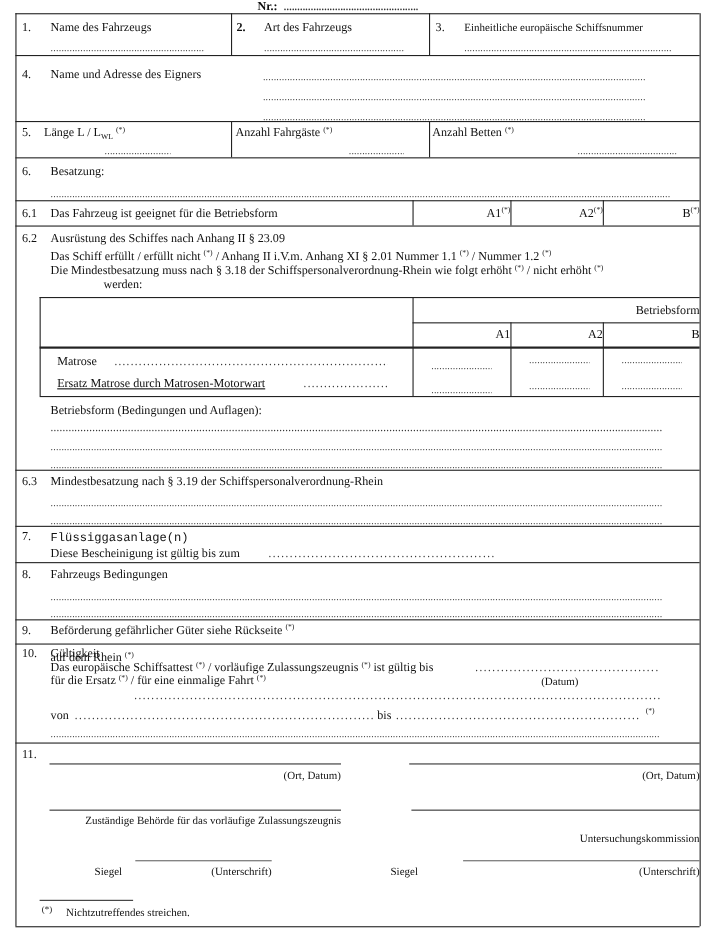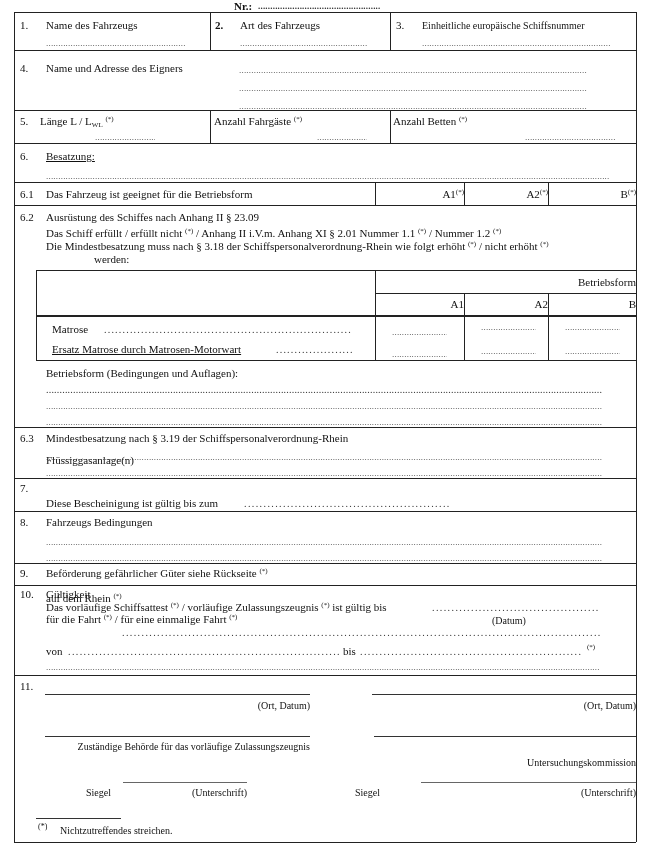--- a/index.html
+++ b/index.html
@@ -80,21 +80,21 @@
   </div>
   <div class="dots" style="left:317px;top:132px;width:50px;"></div>
 
   <div class="txt" style="left:393px;top:115px;">
     <span>Anzahl Betten</span>
     <sup>(*)</sup>
   </div>
   <div class="dots" style="left:525px;top:132px;width:90px;"></div>
 
   <div class="txt" style="left:20px;top:150px;">6.</div>
-  <div class="txt" style="left:46px;top:150px;text-decoration:underline;">Besatzung:</div>
+  <div class="txt" style="left:46px;top:150px;">Besatzung:</div>
   <div class="dots" style="left:46px;top:171px;width:564px;"></div>
 
   <div class="vline" style="left:375px;top:182px;height:23px;"></div>
   <div class="vline" style="left:464px;top:182px;height:23px;"></div>
   <div class="vline" style="left:548px;top:182px;height:23px;"></div>
   <div class="txt" style="left:20px;top:188px;">6.1</div>
   <div class="txt" style="left:46px;top:188px;">Das Fahrzeug ist geeignet für die Betriebsform</div>
   <div class="txt center" style="left:375px;top:188px;width:89px;">
     <span>A1</span><sup>(*)</sup>
   </div>
@@ -153,44 +153,44 @@
   <div class="dots" style="left:46px;top:385px;width:436px;font-size:10px;width:556px;"></div>
   <div class="dots" style="left:46px;top:401px;width:556px;"></div>
   <div class="dots" style="left:46px;top:417px;width:556px;"></div>
 
   <div class="txt" style="left:20px;top:432px;">6.3</div>
   <div class="txt" style="left:46px;top:432px;">Mindestbesatzung nach § 3.19 der Schiffspersonalverordnung-Rhein</div>
   <div class="dots" style="left:46px;top:452px;width:556px;"></div>
   <div class="dots" style="left:46px;top:468px;width:556px;"></div>
 
   <div class="txt" style="left:20px;top:482px;">7.</div>
-  <div class="txt" style="left:46px;top:454px;">Flüssiggasanlage(n)</div>
+  <div class="txt" style="left:46px;top:484px;font-family:Liberation Mono, monospace;">Flüssiggasanlage(n)</div>
   <div class="txt" style="left:46px;top:497px;">Diese Bescheinigung ist gültig bis zum</div>
   <div class="dots" style="left:244px;top:499px;width:206px;font-size:10px;letter-spacing:1.4px;"></div>
 
   <div class="txt" style="left:20px;top:516px;">8.</div>
   <div class="txt" style="left:46px;top:516px;">Fahrzeugs Bedingungen</div>
   <div class="dots" style="left:46px;top:537px;width:556px;"></div>
   <div class="dots" style="left:46px;top:553px;width:556px;"></div>
 
   <div class="txt" style="left:20px;top:567px;">9.</div>
   <div class="txt" style="left:46px;top:567px;">
     <span>Beförderung gefährlicher Güter siehe Rückseite</span> <sup>(*)</sup>
   </div>
 
   <div class="txt" style="left:20px;top:588px;">10.</div>
   <div class="txt" style="left:46px;top:588px;">Gültigkeit</div>
   <div class="txt" style="left:46px;top:601px;">
-    <span>Das vorläufige Schiffsattest</span> <sup>(*)</sup>
+    <span>Das europäische Schiffsattest</span> <sup>(*)</sup>
     <span>/ vorläufige Zulassungszeugnis</span> <sup>(*)</sup>
     <span>ist gültig bis</span>
   </div>
   <div class="dots" style="left:432px;top:603px;width:168px;font-size:10px;letter-spacing:1.4px;"></div>
   <div class="txt" style="left:46px;top:613px;">
-    <span>für die Fahrt</span> <sup>(*)</sup>
+    <span>für die Ersatz</span> <sup>(*)</sup>
     <span>/ für eine einmalige Fahrt</span> <sup>(*)</sup>
   </div>
   <div class="txt small" style="left:492px;top:614px;">(Datum)</div>
   <div class="txt" style="left:46px;top:592px;">
     <span>auf dem Rhein</span> <sup>(*)</sup>
   </div>
   <div class="dots" style="left:122px;top:628px;width:478px;font-size:10px;letter-spacing:1.4px;"></div>
   <div class="txt" style="left:46px;top:645px;">von</div>
   <div class="dots" style="left:68px;top:647px;width:272px;font-size:10px;letter-spacing:1.4px;"></div>
   <div class="txt" style="left:343px;top:645px;">bis</div>

